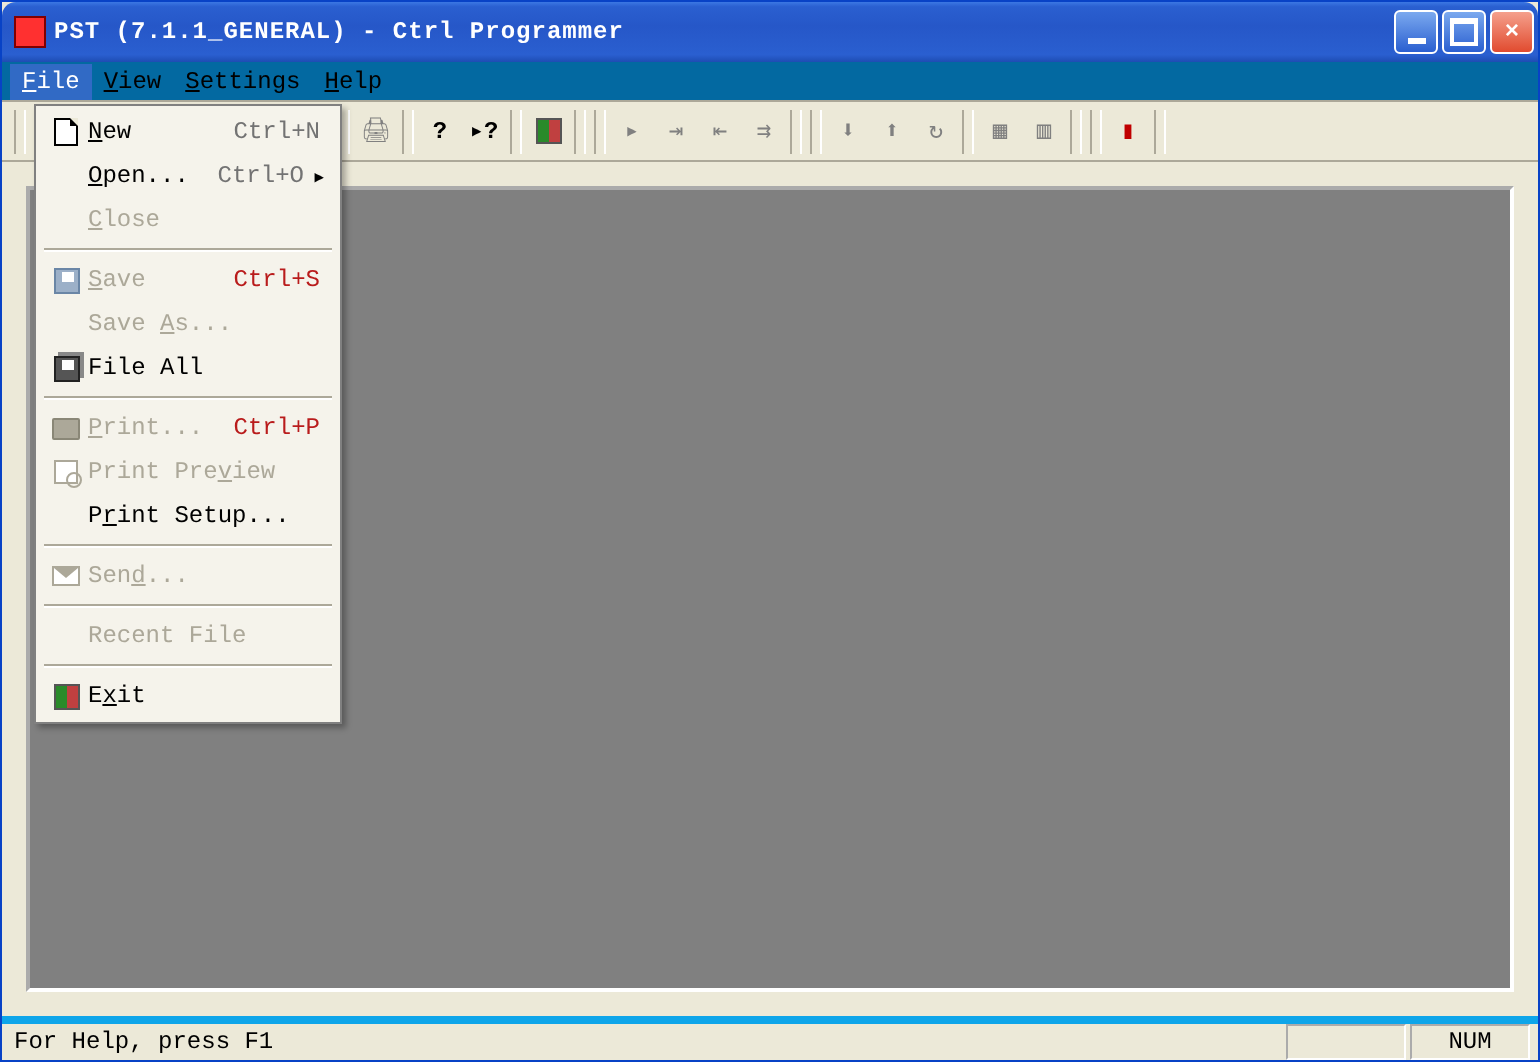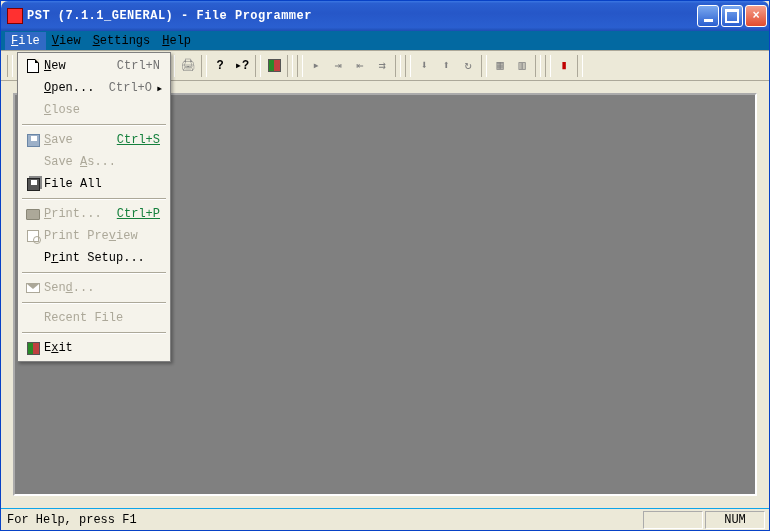--- a/index.html
+++ b/index.html
@@ -23,33 +23,33 @@
 .menubar-item u { text-decoration: underline; }
 
 .toolbar { height: 30px; background: #ece9d8; display: flex; align-items: center; padding: 2px 4px; border-bottom: 1px solid #aca899; gap: 0; }
 .tb-sep { width: 6px; height: 22px; border-left: 1px solid #aca899; border-right: 1px solid #fff; margin: 0 2px; }
 .tb-stub { width: 22px; height: 22px; display: flex; align-items: center; justify-content: center; color: #808080; }
 .tb-stub.dark { color: #000; }
 
 .client { flex: 1; background: #ece9d8; padding: 12px; position: relative; }
 .mdi { width: 100%; height: 100%; background: #808080; border: 2px inset #fff; }
 
-.statusbar { height: 22px; background: #ece9d8; border-top: 1px solid #0ea5e9; display: flex; align-items: center; padding: 0 4px; }
+.statusbar { height: 22px; background: #ece9d8; border-top: 4px solid #0ea5e9; display: flex; align-items: center; padding: 0 4px; }
 .status-text { flex: 1; padding-left: 2px; }
 .status-cell { width: 60px; height: 18px; border: 1px inset #fff; text-align: center; margin-left: 2px; line-height: 16px; }
 
 
 .dropdown { position: absolute; left: 17px; top: 52px; width: 154px; background: #f5f3eb; border: 1px solid #808080; box-shadow: 2px 2px 3px rgba(0,0,0,0.3); z-index: 100; padding: 2px; }
 .menu-row { display: flex; align-items: center; height: 22px; padding: 0 4px; cursor: default; }
 .menu-icon { width: 18px; height: 16px; display: flex; align-items: center; justify-content: center; }
 .menu-label { flex: 1; padding-left: 2px; }
 .menu-shortcut { color: #737373; padding-right: 4px; }
 .menu-arrow { width: 8px; color: #000; }
 .menu-row.disabled { color: #aca899; }
-.menu-row.disabled .menu-shortcut { color: #15803d; text-decoration: underline; }
+.menu-row.disabled .menu-shortcut { color: #b91c1c; }
 .menu-sep { height: 1px; border-top: 1px solid #aca899; border-bottom: 1px solid #fff; margin: 3px 2px; }
 .menu-label u { text-decoration: underline; }
 
 .ico-new { width:12px; height:14px; border:1px solid #000; background:#fff; position:relative; }
 .ico-new::after { content:""; position:absolute; right:-1px; top:-1px; width:0; height:0; border-left:4px solid #000; border-top:4px solid #ece9d8; }
 .ico-save { width:13px; height:13px; background:#9cb0c8; border:1px solid #6a86a6; position:relative; }
 .ico-save::after { content:""; position:absolute; left:3px; top:1px; width:6px; height:5px; background:#fff; }
 .ico-saveall { width:13px; height:13px; background:#555; border:1px solid #222; box-shadow: 2px -2px 0 #888; position:relative; }
 .ico-saveall::after { content:""; position:absolute; left:3px; top:1px; width:6px; height:5px; background:#fff; }
 .ico-print { width:14px; height:11px; background:#aca899; border:1px solid #8a8777; border-radius:1px; }
@@ -59,21 +59,21 @@
 .ico-send::before { content:""; position:absolute; left:0; top:0; width:0; height:0; border-left:6px solid transparent; border-right:6px solid transparent; border-top:5px solid #aca899; }
 .ico-exit { width:13px; height:13px; background:linear-gradient(to right,#2a8a2a 50%,#c04040 50%); border:1px solid #555; }
 </style>
 </head>
 <body>
 
 <div class="window">
 
   <div class="titlebar">
     <div class="titlebar-icon"></div>
-    <div class="titlebar-text">PST (7.1.1_GENERAL) - File Programmer</div>
+    <div class="titlebar-text">PST (7.1.1_GENERAL) - Ctrl Programmer</div>
     <div class="titlebar-buttons">
       <div class="titlebar-btn tb-min"></div>
       <div class="titlebar-btn tb-max"></div>
       <div class="titlebar-btn tb-close">×</div>
     </div>
   </div>
 
   <div class="menubar">
     <div class="menubar-item open"><u>F</u><span>ile</span></div>
     <div class="menubar-item"><u>V</u>iew</div>

